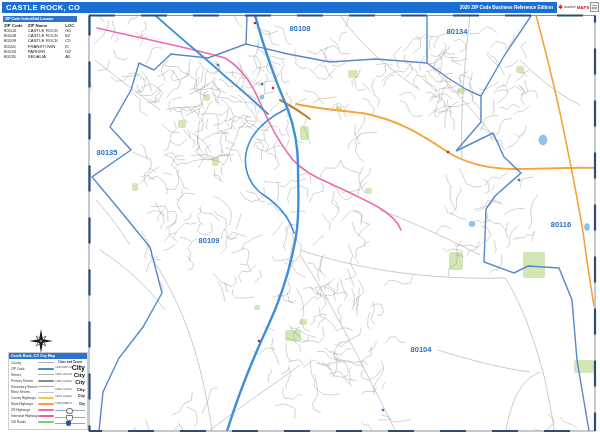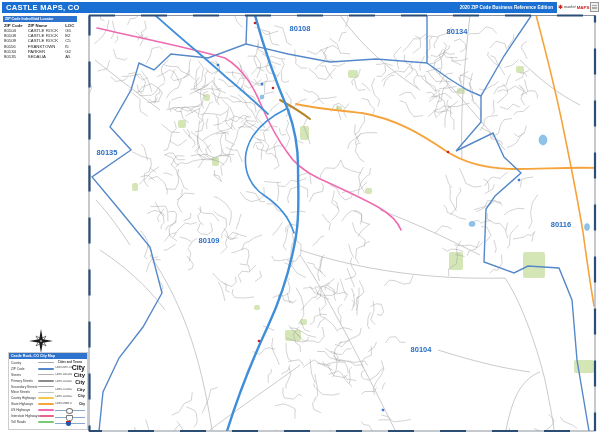--- a/index.html
+++ b/index.html
@@ -562,21 +562,21 @@
       <path d="M595,15.5 V431" stroke="#2c4d74" stroke-width="2.2" stroke-dasharray="26 26" stroke-dashoffset="19" fill="none"></path>
       <text x="300" y="31" text-anchor="middle" fill="#2a6fc4" font-size="7.5" font-weight="bold" font-family="&quot;Liberation Sans&quot;,sans-serif">80108</text>
       <text x="457" y="34" text-anchor="middle" fill="#2a6fc4" font-size="7.5" font-weight="bold" font-family="&quot;Liberation Sans&quot;,sans-serif">80134</text>
       <text x="107" y="155" text-anchor="middle" fill="#2a6fc4" font-size="7.5" font-weight="bold" font-family="&quot;Liberation Sans&quot;,sans-serif">80135</text>
       <text x="209" y="243" text-anchor="middle" fill="#2a6fc4" font-size="7.5" font-weight="bold" font-family="&quot;Liberation Sans&quot;,sans-serif">80109</text>
       <text x="561" y="227" text-anchor="middle" fill="#2a6fc4" font-size="7.5" font-weight="bold" font-family="&quot;Liberation Sans&quot;,sans-serif">80116</text>
       <text x="421" y="352" text-anchor="middle" fill="#2a6fc4" font-size="7.5" font-weight="bold" font-family="&quot;Liberation Sans&quot;,sans-serif">80104</text>
     </svg>
 
   <div class="hdr">
-    <span class="ttl">CASTLE MAPS, CO</span>
+    <span class="ttl">CASTLE ROCK, CO</span>
     <span class="ed">2020 ZIP Code Business Reference Edition</span>
   </div>
 
   <div class="logo">
     <span class="star">✱</span>
     <span class="mk">market</span>
     <span class="mp">MAPS</span>
     <span class="stamp">
         <i></i>
         <i></i>

